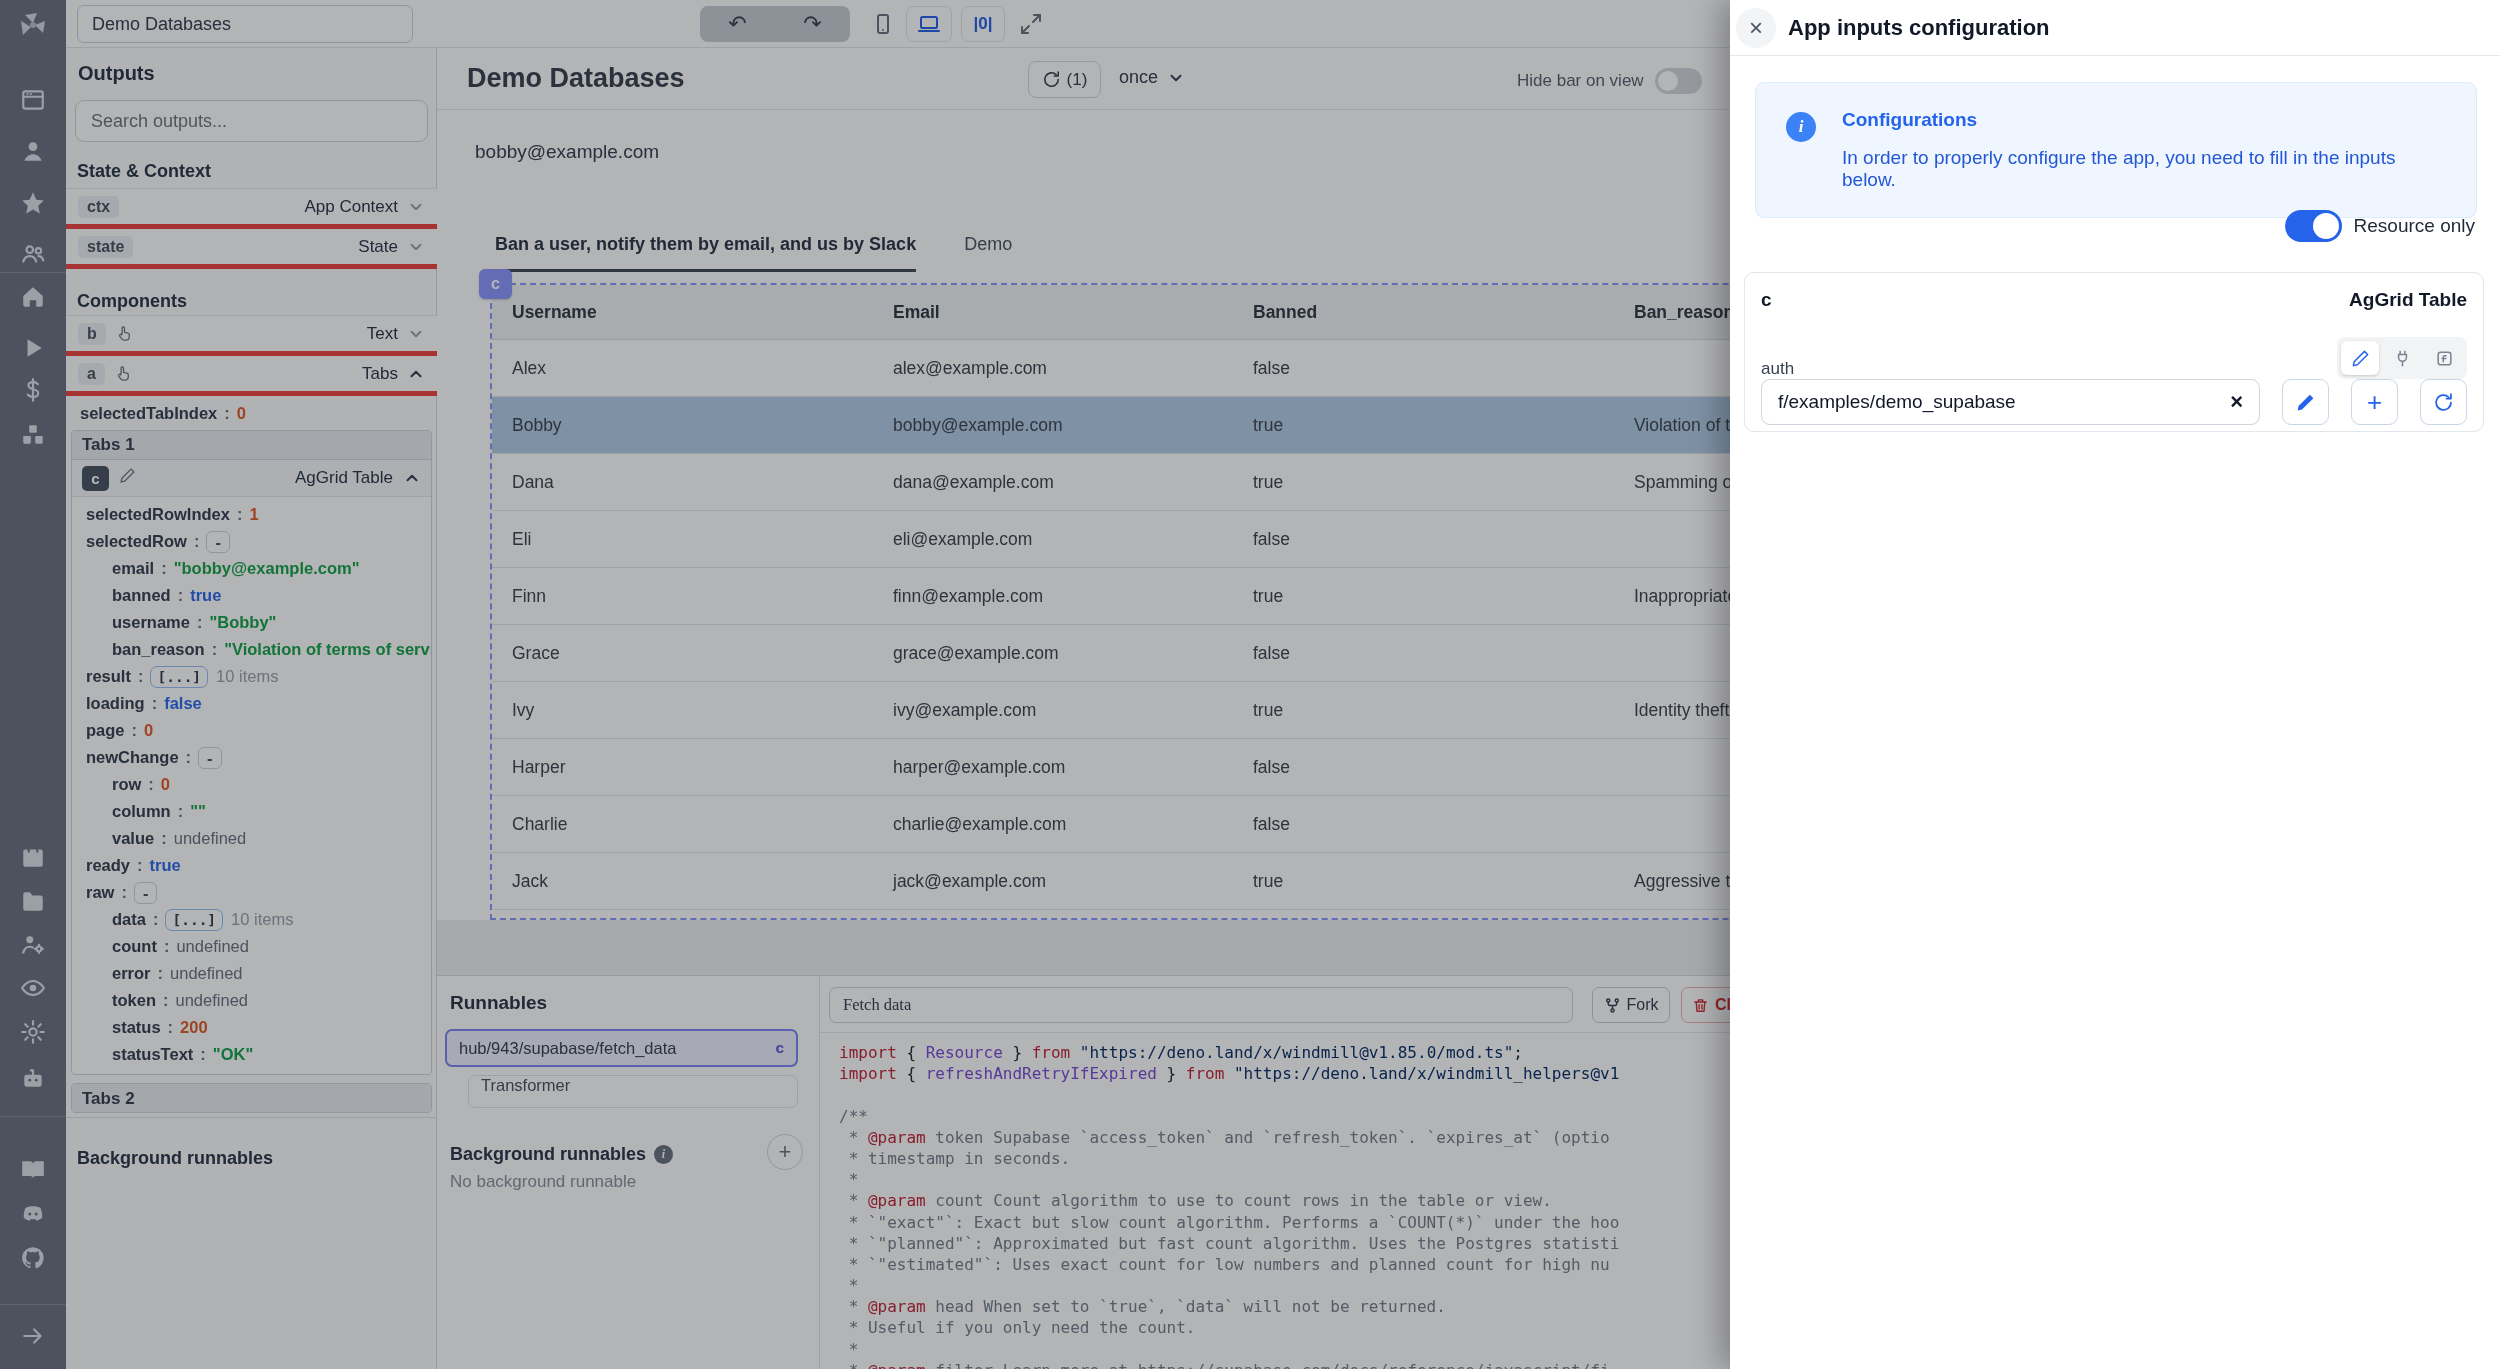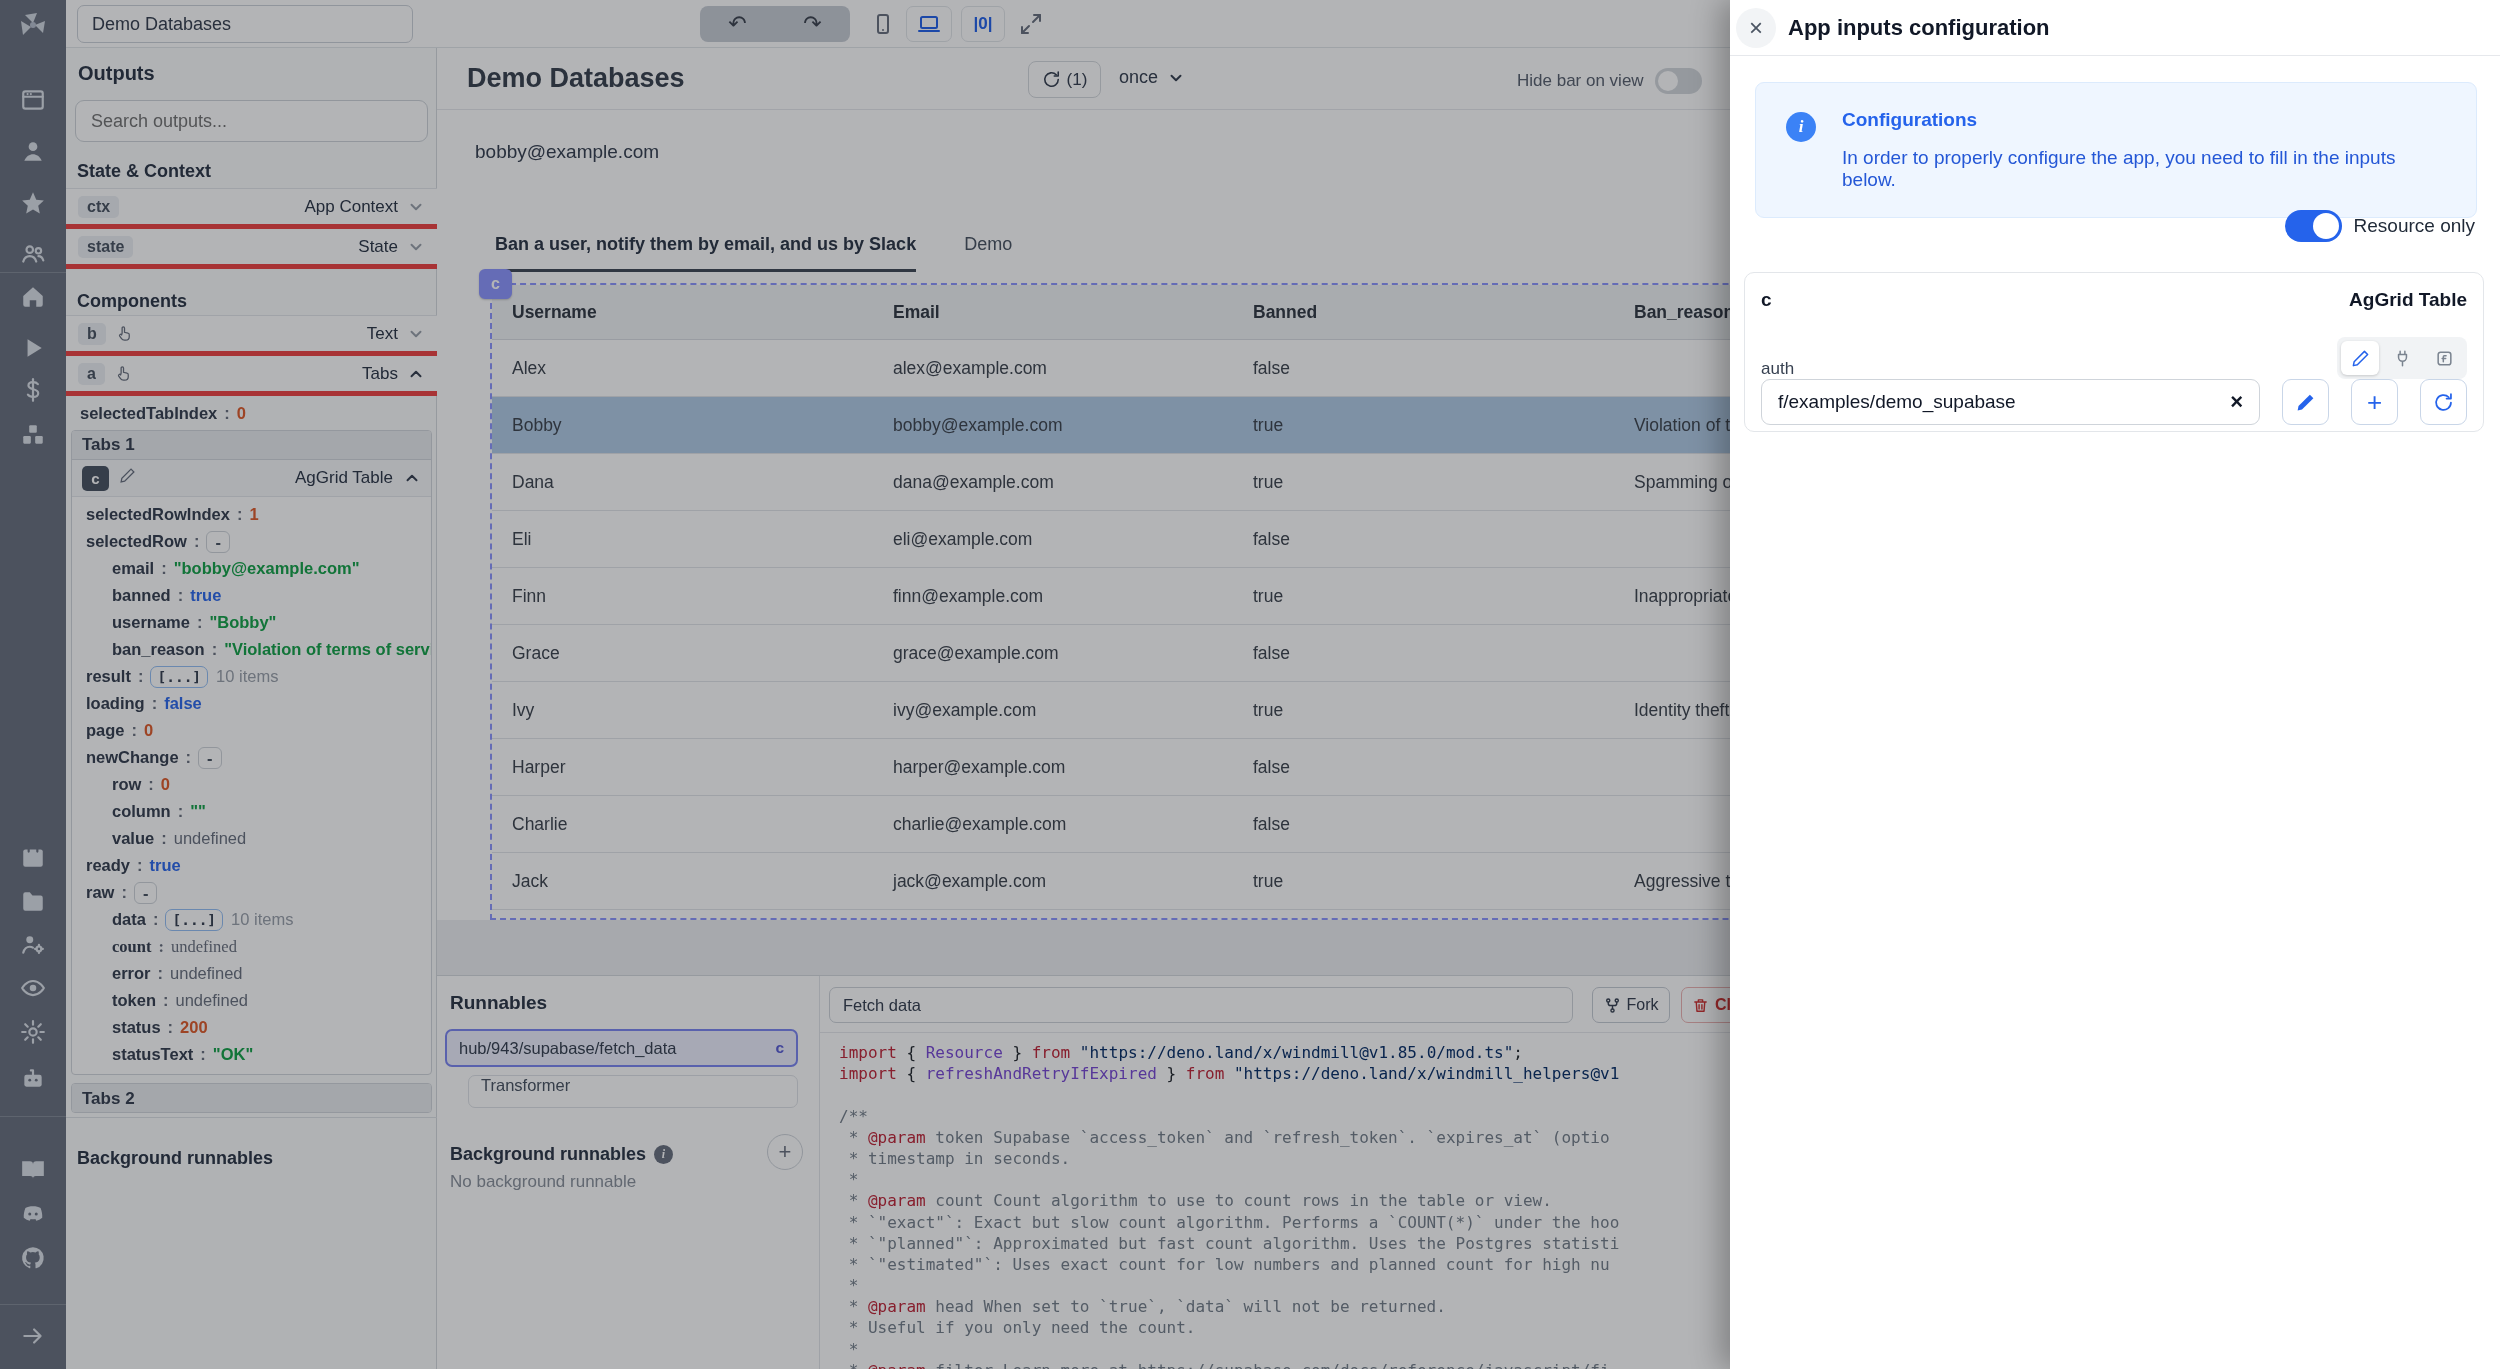--- a/index.html
+++ b/index.html
@@ -81,21 +81,21 @@
   .runnables h2 { position:absolute; left:13px; top:16px; font-size:19px; font-weight:700; color:#2d3748; }
   .run-item { position:absolute; left:8px; top:53px; width:353px; height:38px; border:2px solid #7d87f2; background:#eef0fe; border-radius:7px; display:flex; align-items:center; padding:0 12px; font-size:16.5px; color:#374151; }
   .run-item .rbadge { margin-left:auto; color:#5b5fd6; font-weight:700; font-size:15.5px; }
   .run-item2 { position:absolute; left:31px; top:99px; width:330px; height:33px; border:1px solid #e0e3e8; background:#fff; border-radius:7px; display:flex; align-items:flex-start; padding:0 12px; font-size:16.5px; color:#4b5563; }
   .bg-run { position:absolute; left:13px; top:168px; display:flex; align-items:center; gap:8px; font-size:18px; font-weight:700; color:#2d3748; }
   .info-dot { width:19px; height:19px; border-radius:50%; background:#6b7280; color:#fff; font-size:12px; font-weight:700; display:flex; align-items:center; justify-content:center; font-style:italic; font-family:"Liberation Serif", serif; }
   .plus-btn { position:absolute; left:330px; top:158px; width:36px; height:36px; border:1px solid #cfd4da; border-radius:50%; display:flex; align-items:center; justify-content:center; font-size:22px; color:#6b7280; background:#fff; }
   .no-bg { position:absolute; left:13px; top:196px; font-size:17px; color:#8a919c; }
 
   .editor { position:absolute; left:383px; top:0; width:910px; height:394px; }
-  .ed-name { position:absolute; left:9px; top:11px; width:744px; height:36px; border:1px solid #cfd4da; border-radius:7px; font-size:16.5px; color:#374151; padding:0 13px; font-family:Liberation Sans, sans-serif; background:#fff; }
+  .ed-name { position:absolute; left:9px; top:11px; width:744px; height:36px; border:1px solid #cfd4da; border-radius:7px; font-size:16.5px; color:#374151; padding:0 13px; font-family:Liberation Serif, serif; background:#fff; }
   .fork-btn { position:absolute; left:772px; top:11px; width:78px; height:36px; border:1px solid #c6ccd4; border-radius:7px; background:#fff; display:flex; align-items:center; justify-content:center; gap:6px; font-size:16px; color:#374151; }
   .fork-btn svg, .del-btn svg { width:17px; height:17px; fill:none; stroke-width:2; stroke-linecap:round; stroke-linejoin:round; }
   .fork-btn svg { stroke:#374151; }
   .del-btn { position:absolute; left:861px; top:11px; width:80px; height:36px; border:1px solid #ecb4b4; border-radius:7px; background:#fff; display:flex; align-items:center; justify-content:flex-start; padding-left:10px; gap:6px; font-size:16px; color:#d03333; font-weight:600; }
   .del-btn svg { stroke:#d03333; }
   .code { position:absolute; left:0; top:56px; width:910px; height:338px; background:#fff; border-top:1px solid #e6e8ec; overflow:hidden; padding:10px 0 0 19px; font-family:"DejaVu Sans Mono", monospace; font-size:16px; }
   .code-line { height:21.2px; white-space:pre; }
   .tok-kw { color:#c0283a; } .tok-id { color:#7a4bd6; } .tok-str { color:#0a3069; }
   .tok-cm { color:#76808c; } .tok-tag { color:#c0283a; } .tok-pl { color:#24292f; }
 
@@ -393,21 +393,21 @@
             <span class="pk">raw</span>
             <span class="pcolon">:</span>
             <span class="box-btn">-</span>
           </div>
           <div class="prop-row" style="padding-left: 40px;">
             <span class="pk">data</span>
             <span class="pcolon">:</span>
             <span class="box-arr">[...]</span>
             <span class="pnote">10 items</span>
           </div>
-          <div class="prop-row" style="padding-left: 40px; font-family: Liberation Serif, serif;">
+          <div class="prop-row" style="padding-left: 40px;">
             <span class="pk">count</span>
             <span class="pcolon">:</span>
             <span class="t-undef">undefined</span>
           </div>
           <div class="prop-row" style="padding-left: 40px;">
             <span class="pk">error</span>
             <span class="pcolon">:</span>
             <span class="t-undef">undefined</span>
           </div>
           <div class="prop-row" style="padding-left: 40px;">

